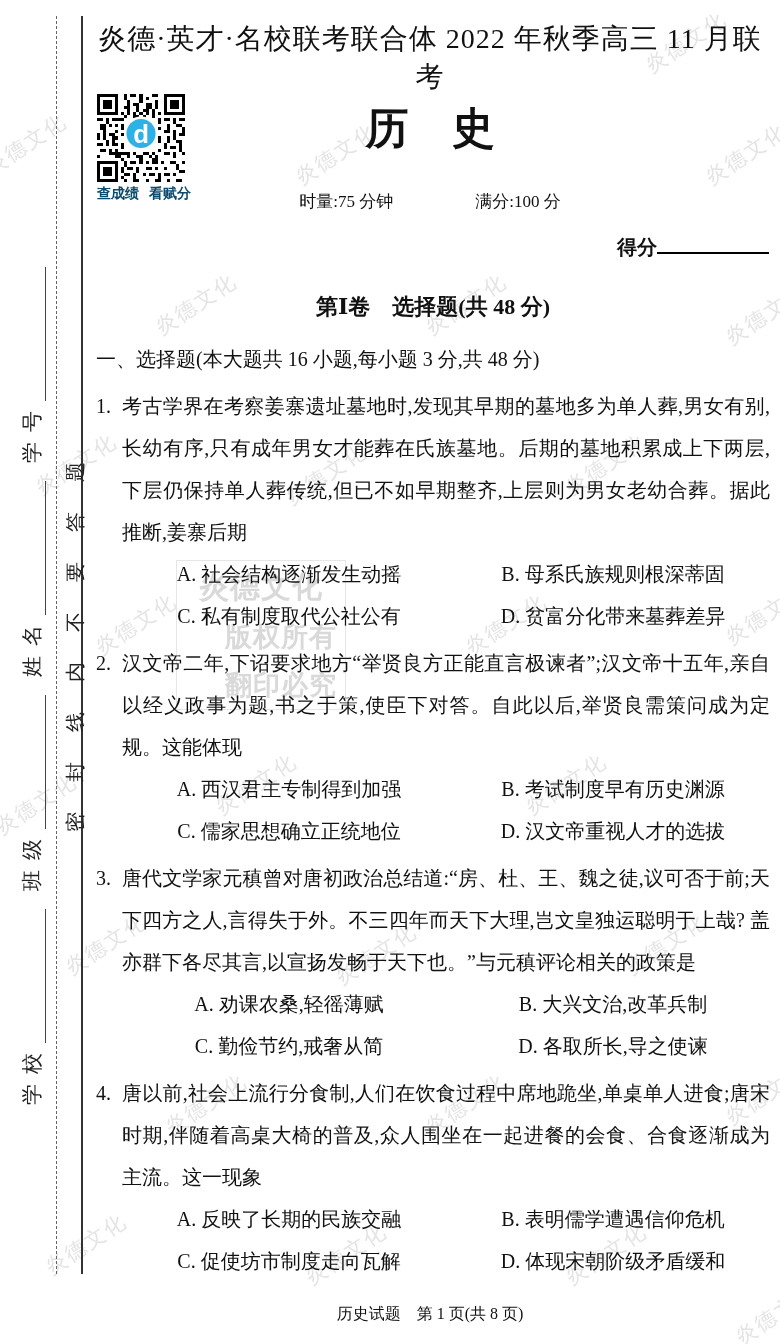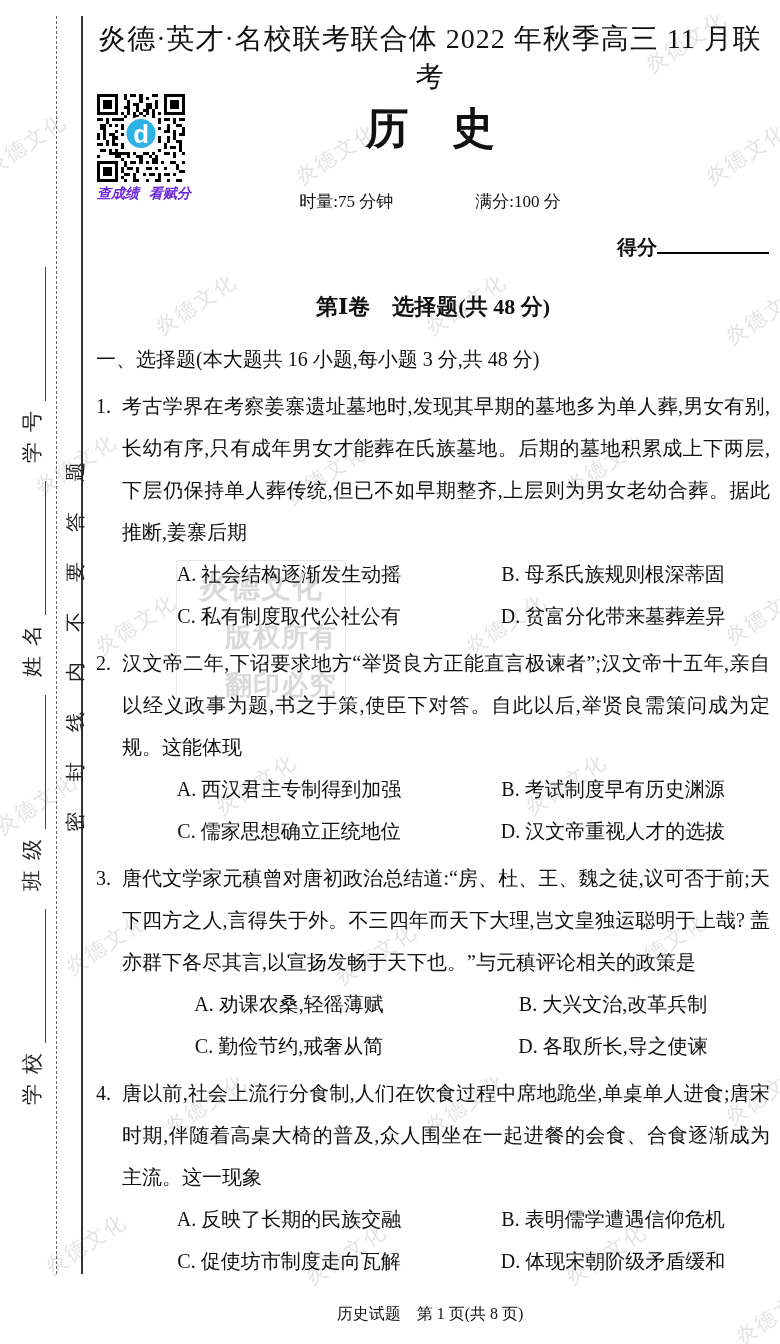--- a/index.html
+++ b/index.html
@@ -23,21 +23,21 @@
         transform-origin:0 0;display:flex;gap:18px;z-index:1;}
   .sfield{display:inline-flex;align-items:flex-end;}
   .sfield .lbl{font-size:21px;letter-spacing:10px;color:#222;white-space:nowrap;}
   .sfield .blank{display:inline-block;width:134px;height:6px;border-bottom:1.5px solid #444;}
   
   .exam-header{position:absolute;left:90px;top:20px;width:680px;text-align:center;z-index:2;
         font-size:28px;font-weight:normal;letter-spacing:1px;}
   .qr-block{position:absolute;left:97px;top:94px;width:92px;z-index:2;text-align:center;}
   .qr-svg{width:88px;height:88px;display:block;}
   .qr-caption{margin-top:3px;font-size:14px;font-weight:bold;word-spacing:6px;
-        font-family:"Liberation Sans","DejaVu Sans",sans-serif;color:#6d28d9;white-space:nowrap;font-style:italic;}
+        font-family:"Liberation Sans","DejaVu Sans",sans-serif;color:#0c4a6e;white-space:nowrap;}
   .exam-title{position:absolute;left:90px;top:100px;width:680px;text-align:center;
         font-size:43px;font-weight:800;z-index:2;}
   .meta-row{position:absolute;left:90px;top:190px;width:680px;display:flex;justify-content:center;
         gap:82px;font-size:17px;z-index:2;}
   .score-row{position:absolute;left:617px;top:233px;z-index:2;font-size:20px;font-weight:bold;}
   .score-blank{display:inline-block;width:112px;height:19px;border-bottom:2px solid #000;}
   
   .section-heading{position:absolute;left:96px;top:292px;width:674px;text-align:center;
         font-size:22px;font-weight:bold;z-index:2;}
   .main-col{position:absolute;left:96px;top:338px;width:674px;z-index:2;font-size:20px;line-height:42px;}

